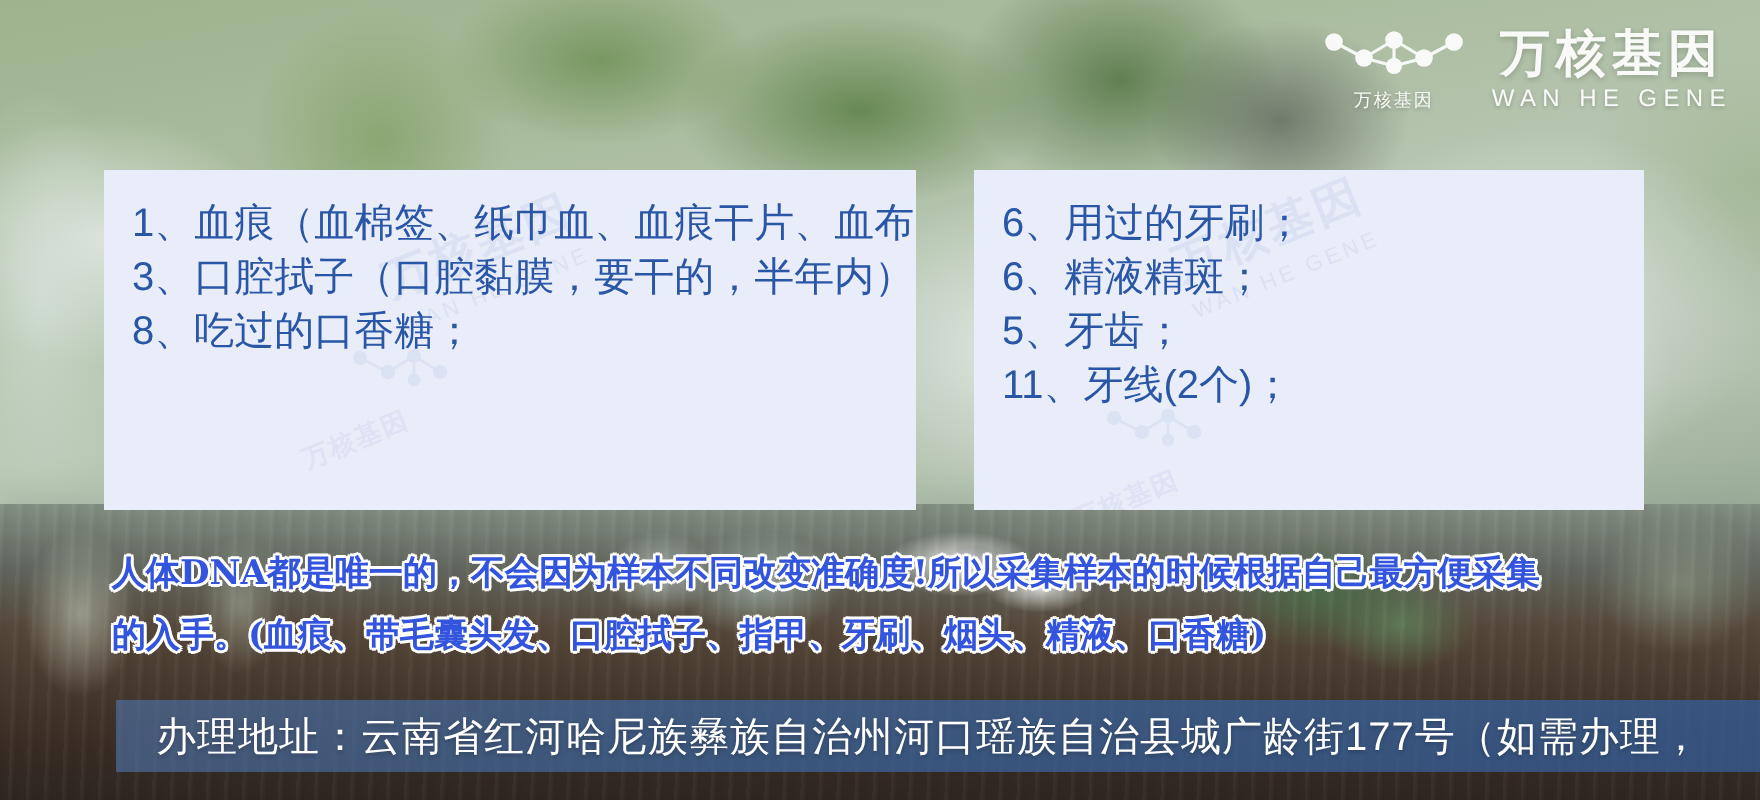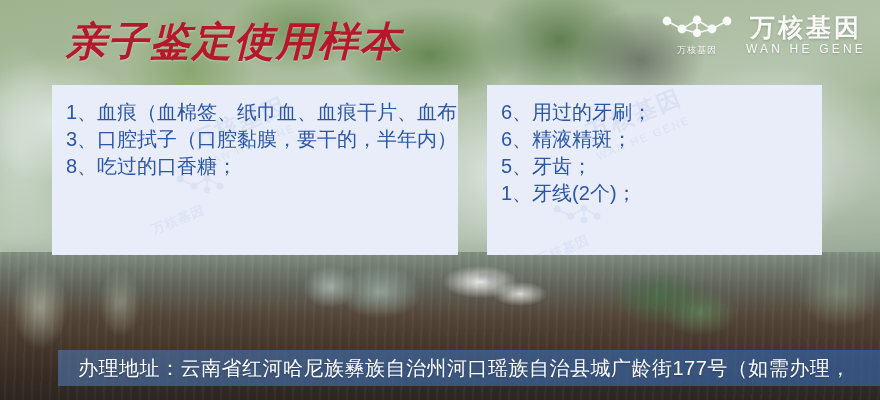--- a/index.html
+++ b/index.html
@@ -243,21 +243,20 @@
 <body>
 
 <div id="poster">
 
   <div class="bg-layer">
     <div class="bg-top"></div>
     <div class="bg-seam"></div>
     <div class="bg-bottom"></div>
   </div>
 
-  <div class="title">亲子鉴定使用样本</div>
 
   <div class="logo">
     <div class="logo-mark">
       <svg width="78" height="30" viewBox="0 0 78 30" aria-hidden="true">
         <g stroke="#ffffff" stroke-width="1.6" fill="none" opacity="0.95">
           <line x1="9" y1="9" x2="24" y2="17"></line>
           <line x1="24" y1="17" x2="39" y2="8"></line>
           <line x1="39" y1="8" x2="54" y2="17"></line>
           <line x1="54" y1="17" x2="69" y2="9"></line>
           <line x1="39" y1="8" x2="39" y2="21"></line>
@@ -331,22 +330,26 @@
           <circle cx="48" cy="15" r="3.6"></circle>
           <circle cx="35" cy="19" r="3.2"></circle>
         </g>
       </svg>
     </div>
     <div class="panel-wm-mark2">万核基因</div>
     <ul class="panel-list">
       <li>6、用过的牙刷；</li>
       <li>6、精液精斑；</li>
       <li>5、牙齿；</li>
-      <li>1、牙线(2个)；</li>
+      <li>11、牙线(2个)；</li>
     </ul>
   </div>
 
+  <div class="desc">
+    <div>人体DNA都是唯一的，不会因为样本不同改变准确度!所以采集样本的时候根据自己最方便采集</div>
+    <div>的入手。(血痕、带毛囊头发、口腔拭子、指甲、牙刷、烟头、精液、口香糖)</div>
+  </div>
 
   <div class="addr-bar">
     <div class="addr-text">办理地址：云南省红河哈尼族彝族自治州河口瑶族自治县城广龄街177号（如需办理，</div>
   </div>
 
 </div>
 
 </body></html>

